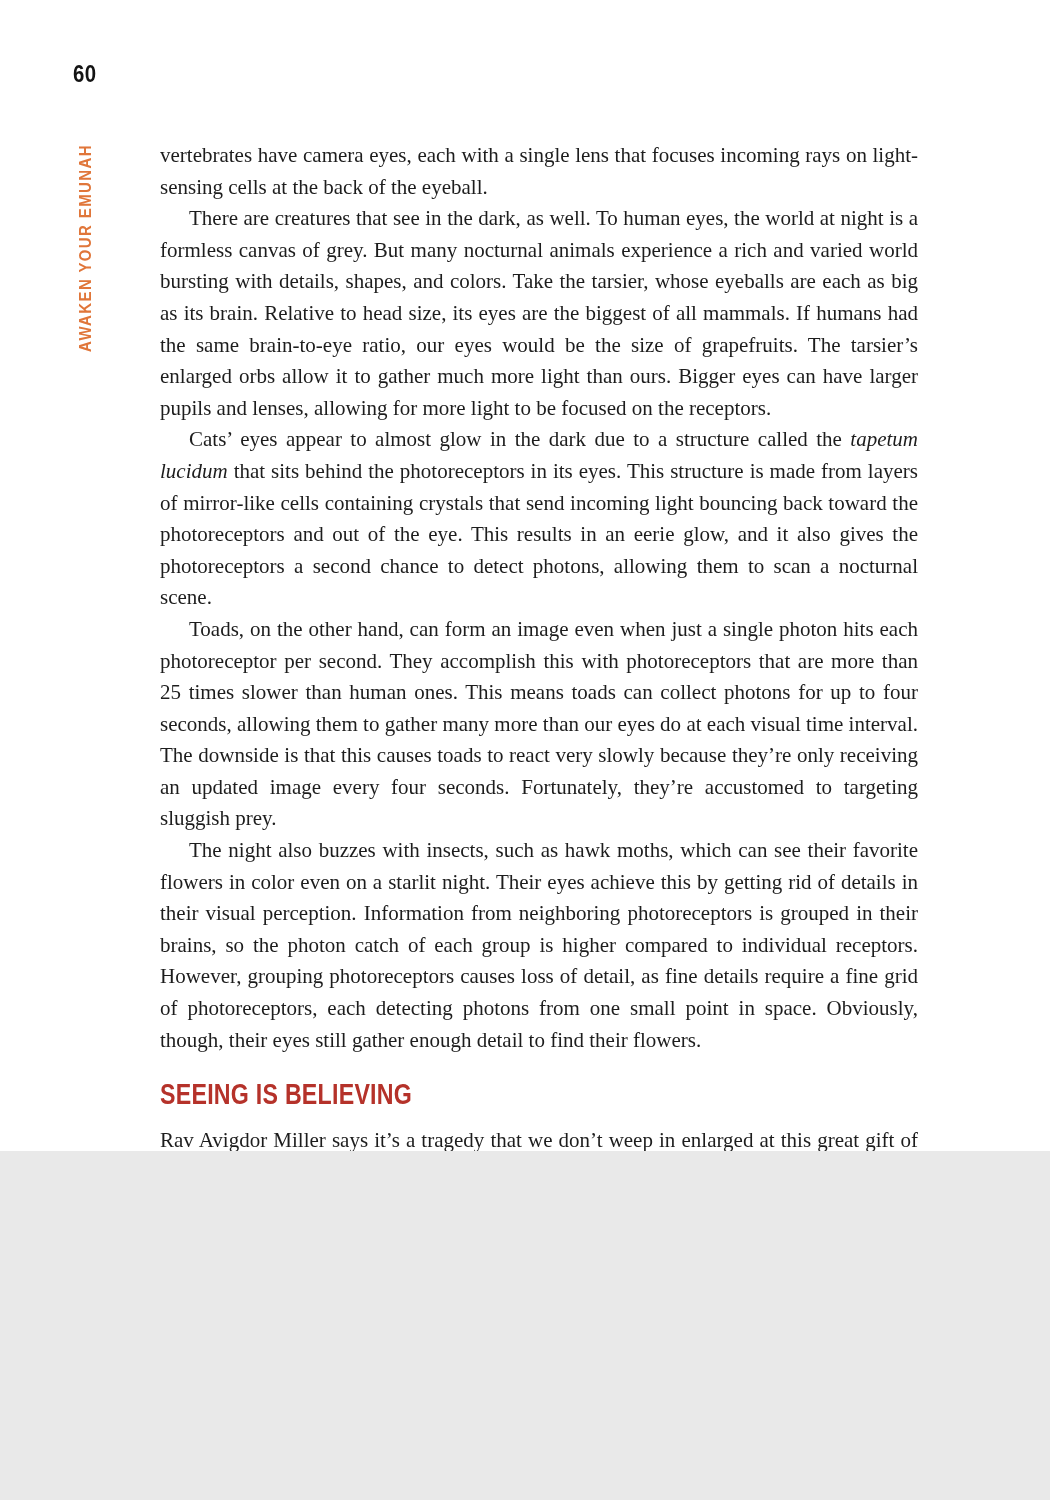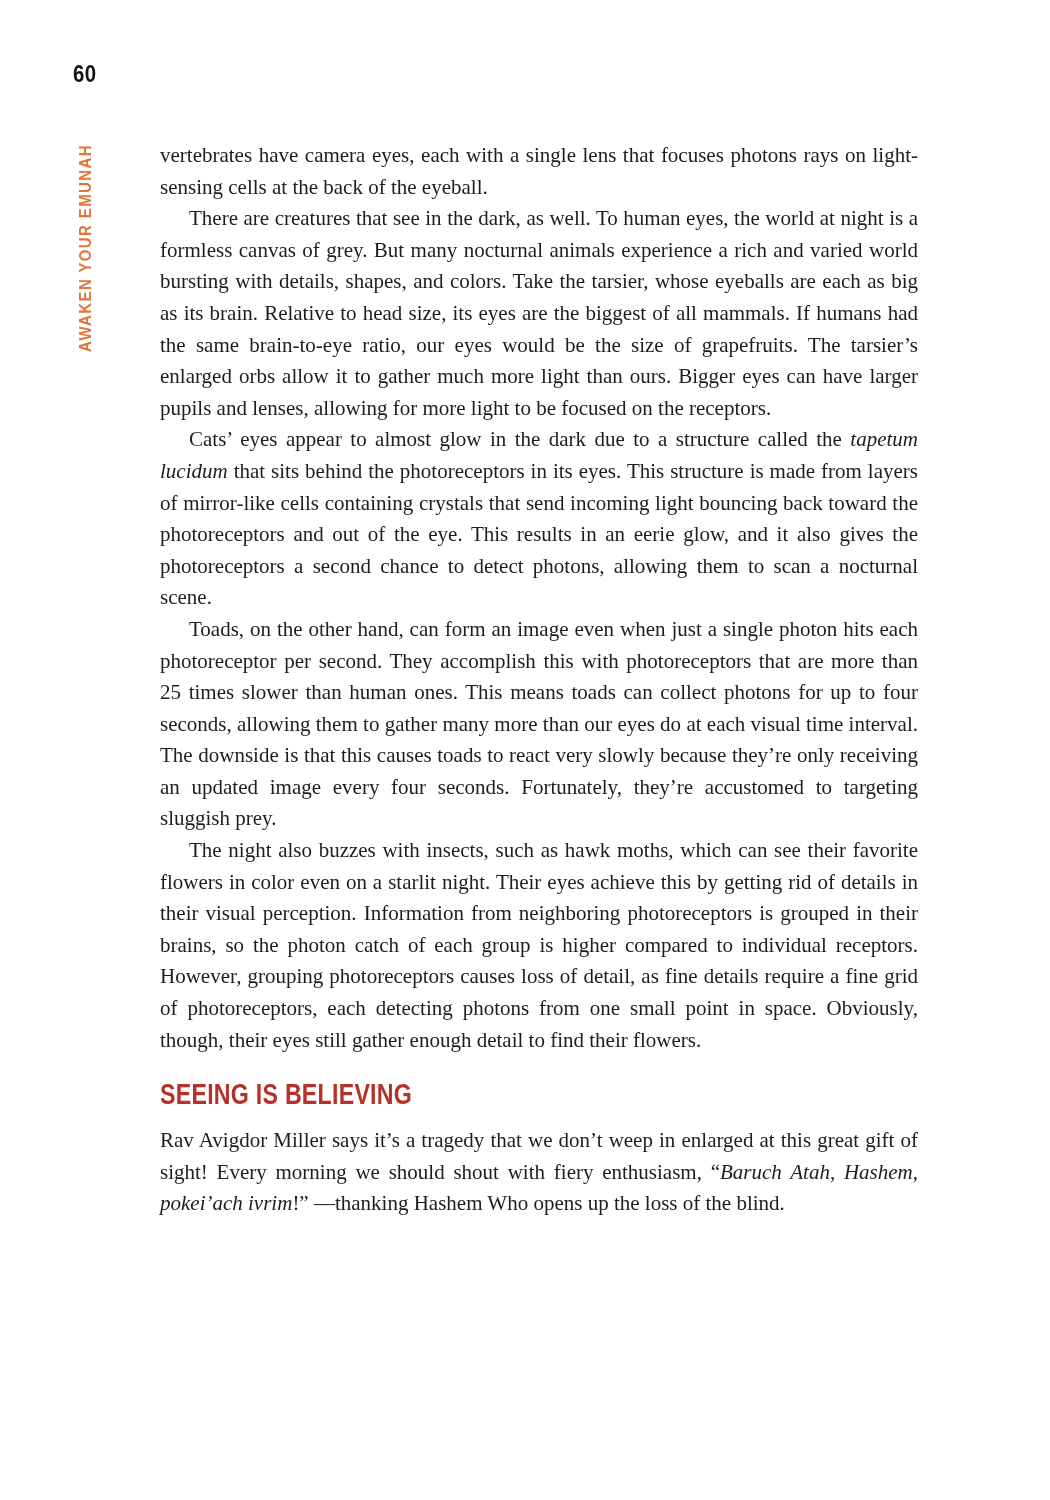--- a/index.html
+++ b/index.html
@@ -6,21 +6,21 @@
     --orange: #e0763a;
     --red: #b5322a;
     --ink: #1d1d1d;
     --paper: #ffffff;
   }
   * { margin: 0; padding: 0; box-sizing: border-box; }
   html, body { background: #e9e9e9; }
   .page {
     position: relative;
     width: 1050px;
-    height: 1500px;
+    height: 1151px;
     background: var(--paper);
     overflow: hidden;
     font-family: "Liberation Serif", serif;
   }
   .page-number {
     position: absolute;
     left: 73px;
     top: 60px;
     font-family: "Liberation Sans", sans-serif;
     font-weight: bold;
@@ -73,21 +73,21 @@
   }
   em { font-style: italic; }
 </style>
 </head>
 <body>
 
 <div class="page">
   <div class="page-number">60</div>
   <div class="sidebar-text">AWAKEN YOUR EMUNAH</div>
   <div class="text-column">
-      <p><span>vertebrates have camera eyes, each with a single lens that focuses photons rays on light-sensing cells at the back of the eyeball.</span></p>
+      <p><span>vertebrates have camera eyes, each with a single lens that focuses incoming rays on light-sensing cells at the back of the eyeball.</span></p>
       <p class="indent"><span>There are creatures that see in the dark, as well. To human eyes, the world at night is a formless canvas of grey. But many nocturnal animals experience a rich and varied world bursting with details, shapes, and colors. Take the tarsier, whose eyeballs are each as big as its brain. Relative to head size, its eyes are the biggest of all mammals. If humans had the same brain-to-eye ratio, our eyes would be the size of grapefruits. The tarsier’s enlarged orbs allow it to gather much more light than ours. Bigger eyes can have larger pupils and lenses, allowing for more light to be focused on the receptors.</span></p>
       <p class="indent"><span>Cats’ eyes appear to almost glow in the dark due to a structure called the </span><em>tapetum lucidum</em><span> that sits behind the photoreceptors in its eyes. This structure is made from layers of mirror-like cells containing crystals that send incoming light bouncing back toward the photoreceptors and out of the eye. This results in an eerie glow, and it also gives the photoreceptors a second chance to detect photons, allowing them to scan a nocturnal scene.</span></p>
       <p class="indent"><span>Toads, on the other hand, can form an image even when just a single photon hits each photoreceptor per second. They accomplish this with photoreceptors that are more than 25 times slower than human ones. This means toads can collect photons for up to four seconds, allowing them to gather many more than our eyes do at each visual time interval. The downside is that this causes toads to react very slowly because they’re only receiving an updated image every four seconds. Fortunately, they’re accustomed to targeting sluggish prey.</span></p>
       <p class="indent"><span>The night also buzzes with insects, such as hawk moths, which can see their favorite flowers in color even on a starlit night. Their eyes achieve this by getting rid of details in their visual perception. Information from neighboring photoreceptors is grouped in their brains, so the photon catch of each group is higher compared to individual receptors. However, grouping photoreceptors causes loss of detail, as fine details require a fine grid of photoreceptors, each detecting photons from one small point in space. Obviously, though, their eyes still gather enough detail to find their flowers.</span></p>
       <h2>SEEING IS BELIEVING</h2>
       <p><span>Rav Avigdor Miller says it’s a tragedy that we don’t weep in enlarged at this great gift of sight! Every morning we should shout with fiery enthusiasm, “</span><em>Baruch Atah, Hashem, pokei’ach ivrim</em><span>!” —thanking Hashem Who opens up the loss of the blind.</span></p>
     </div>
 </div>
 
 </body></html>

